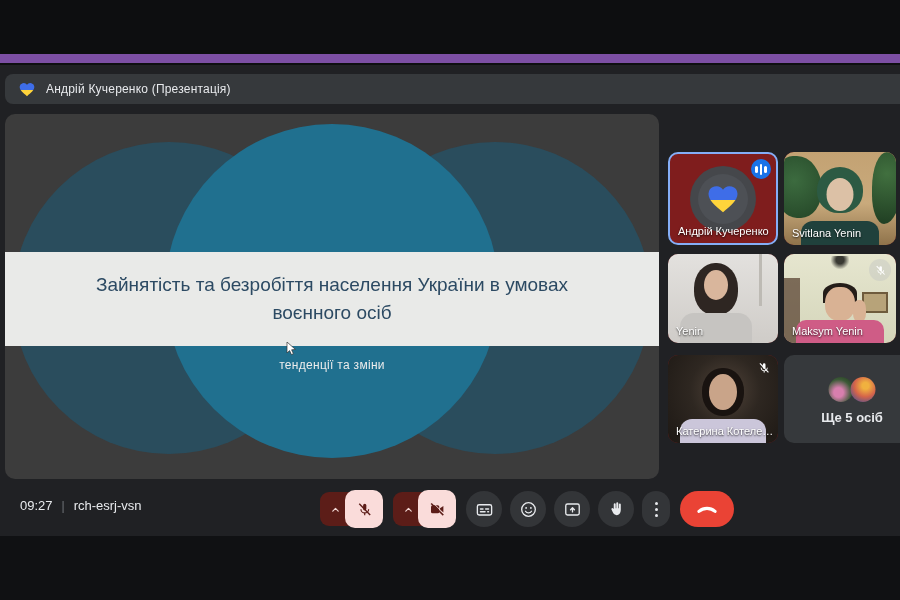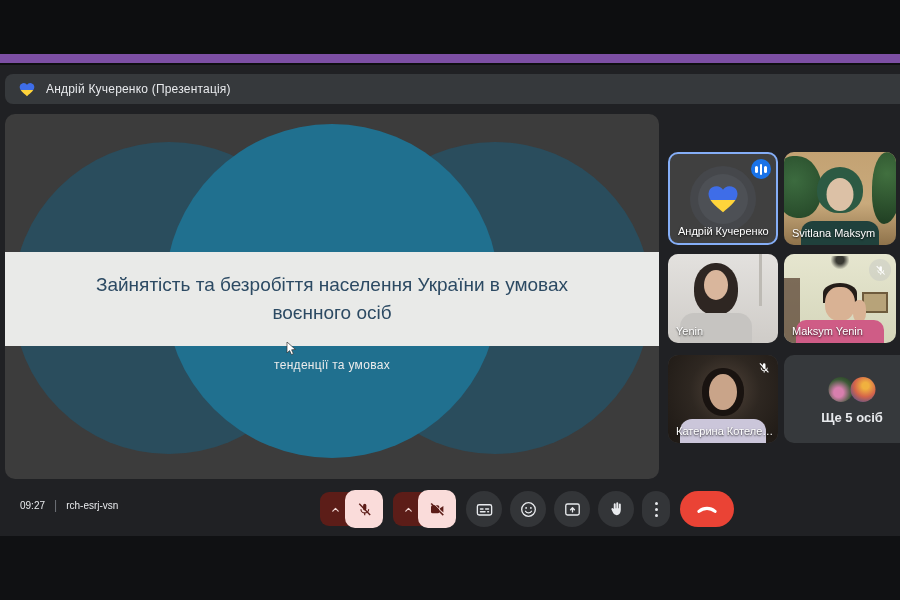--- a/index.html
+++ b/index.html
@@ -22,21 +22,21 @@
   .c-mid{left:160px;top:10px;width:334px;height:334px;background:#20708f;}
   .slide-banner{position:absolute;left:0;right:0;top:138px;height:94px;background:#e9eae8;
     display:flex;align-items:center;justify-content:center;}
   .slide-title{width:545px;text-align:center;font-size:19px;font-weight:500;color:#2c4a63;
     line-height:1.45;margin:0;}
   .slide-sub{position:absolute;left:0;right:0;top:244px;text-align:center;font-size:12px;
     color:#ececec;letter-spacing:.3px;}
   .cursor{position:absolute;left:281px;top:228px;}
 
   
-  .tile{position:absolute;border-radius:10px;overflow:hidden;background:#404040;box-sizing:border-box;}
+  .tile{position:absolute;border-radius:10px;overflow:hidden;background:#7f1d1d;box-sizing:border-box;}
   .t1{left:668px;top:87px;width:110px;height:93px;border:2px solid #85aef7;}
   .t2{left:784px;top:87px;width:112px;height:93px;}
   .t3{left:668px;top:189px;width:110px;height:89px;}
   .t4{left:784px;top:189px;width:112px;height:89px;}
   .t5{left:668px;top:290px;width:110px;height:88px;}
   .t6{left:784px;top:290px;width:136px;height:88px;background:#36393c;}
   .lbl{position:absolute;left:8px;bottom:6px;font-size:11px;font-weight:500;color:#fff;
     text-shadow:0 1px 2px rgba(0,0,0,.85);white-space:nowrap;}
   .ripple{position:absolute;left:50%;top:50%;transform:translate(-50%,-50%);border-radius:50%;}
   .r1{width:66px;height:66px;background:#45474b;}
@@ -94,21 +94,21 @@
   .ov-a1{width:25px;height:25px;border-radius:50%;
     background:radial-gradient(circle at 40% 62%,#d87fae 22%,#3c5a37 60%,#22351f 95%);}
   .ov-a2{width:25px;height:25px;border-radius:50%;margin-left:-3px;
     background:radial-gradient(circle at 60% 35%,#f0b13f 15%,#d4644a 50%,#51518f 88%);}
   .ov-lbl{position:absolute;left:0;right:0;top:55px;text-align:center;font-size:13px;
     font-weight:bold;color:#e8eaed;}
 
   
   .controls{position:absolute;left:0;right:0;top:424px;height:40px;}
   .time-block{position:absolute;left:20px;top:9px;display:flex;align-items:center;gap:9px;}
-  .time-block .t{font-size:10px;color:#e8eaed;}
+  .time-block .t{font-size:13px;color:#e8eaed;}
   .time-block .sep{font-size:12px;color:#707379;}
   .btns{position:absolute;left:320px;top:1px;display:flex;align-items:center;}
   .grp{display:flex;align-items:center;margin-right:10px;}
   .seg{width:30px;height:34px;background:#5c1d18;border-radius:9px 0 0 9px;display:flex;
     align-items:center;justify-content:center;margin-right:-5px;}
   .pink{width:38px;height:38px;background:#fadcda;border-radius:10px;display:flex;
     align-items:center;justify-content:center;position:relative;z-index:1;}
   .cbtn{width:36px;height:36px;border-radius:50%;background:#333538;display:flex;
     align-items:center;justify-content:center;margin-right:8px;}
   .more{width:28px;height:36px;border-radius:18px;background:#333538;display:flex;
@@ -144,21 +144,21 @@
       <span class="txt">Андрій Кучеренко (Презентація)</span>
     </div>
 
     <div class="slide">
       <div class="circ c-left"></div>
       <div class="circ c-right"></div>
       <div class="circ c-mid"></div>
       <div class="slide-banner">
         <p class="slide-title">Зайнятість та безробіття населення України в умовах воєнного осіб</p>
       </div>
-      <div class="slide-sub">тенденції та умовах</div>
+      <div class="slide-sub">тенденції та зміни</div>
       <svg class="cursor" width="12" height="14" viewBox="0 0 12 14">
         <polygon points="1,0 1,11 3.6,8.6 5.4,12.6 7.4,11.7 5.6,7.8 9.4,7.4" fill="#fff" stroke="#333" stroke-width="0.7"></polygon>
       </svg>
     </div>
 
     <div class="tile t1">
       <div class="ripple r1"></div>
       <div class="ripple r2"></div>
       <svg class="heart" width="32" height="29" viewBox="0 0 24 22">
         <defs>
@@ -181,21 +181,21 @@
 
     <div class="tile t2">
       <div class="scene">
         <div class="sv-bg"></div>
           <div class="sv-plant-l"></div>
           <div class="sv-plant-r"></div>
         <div class="sv-scarf"></div>
           <div class="sv-face"></div>
           <div class="sv-body"></div>
       </div>
-      <div class="lbl">Svitlana Maksym</div>
+      <div class="lbl">Svitlana Yenin</div>
     </div>
 
     <div class="tile t3">
       <div class="scene">
         <div class="al-bg"></div>
           <div class="al-line"></div>
         <div class="al-hair"></div>
           <div class="al-face"></div>
           <div class="al-body"></div>
       </div>

